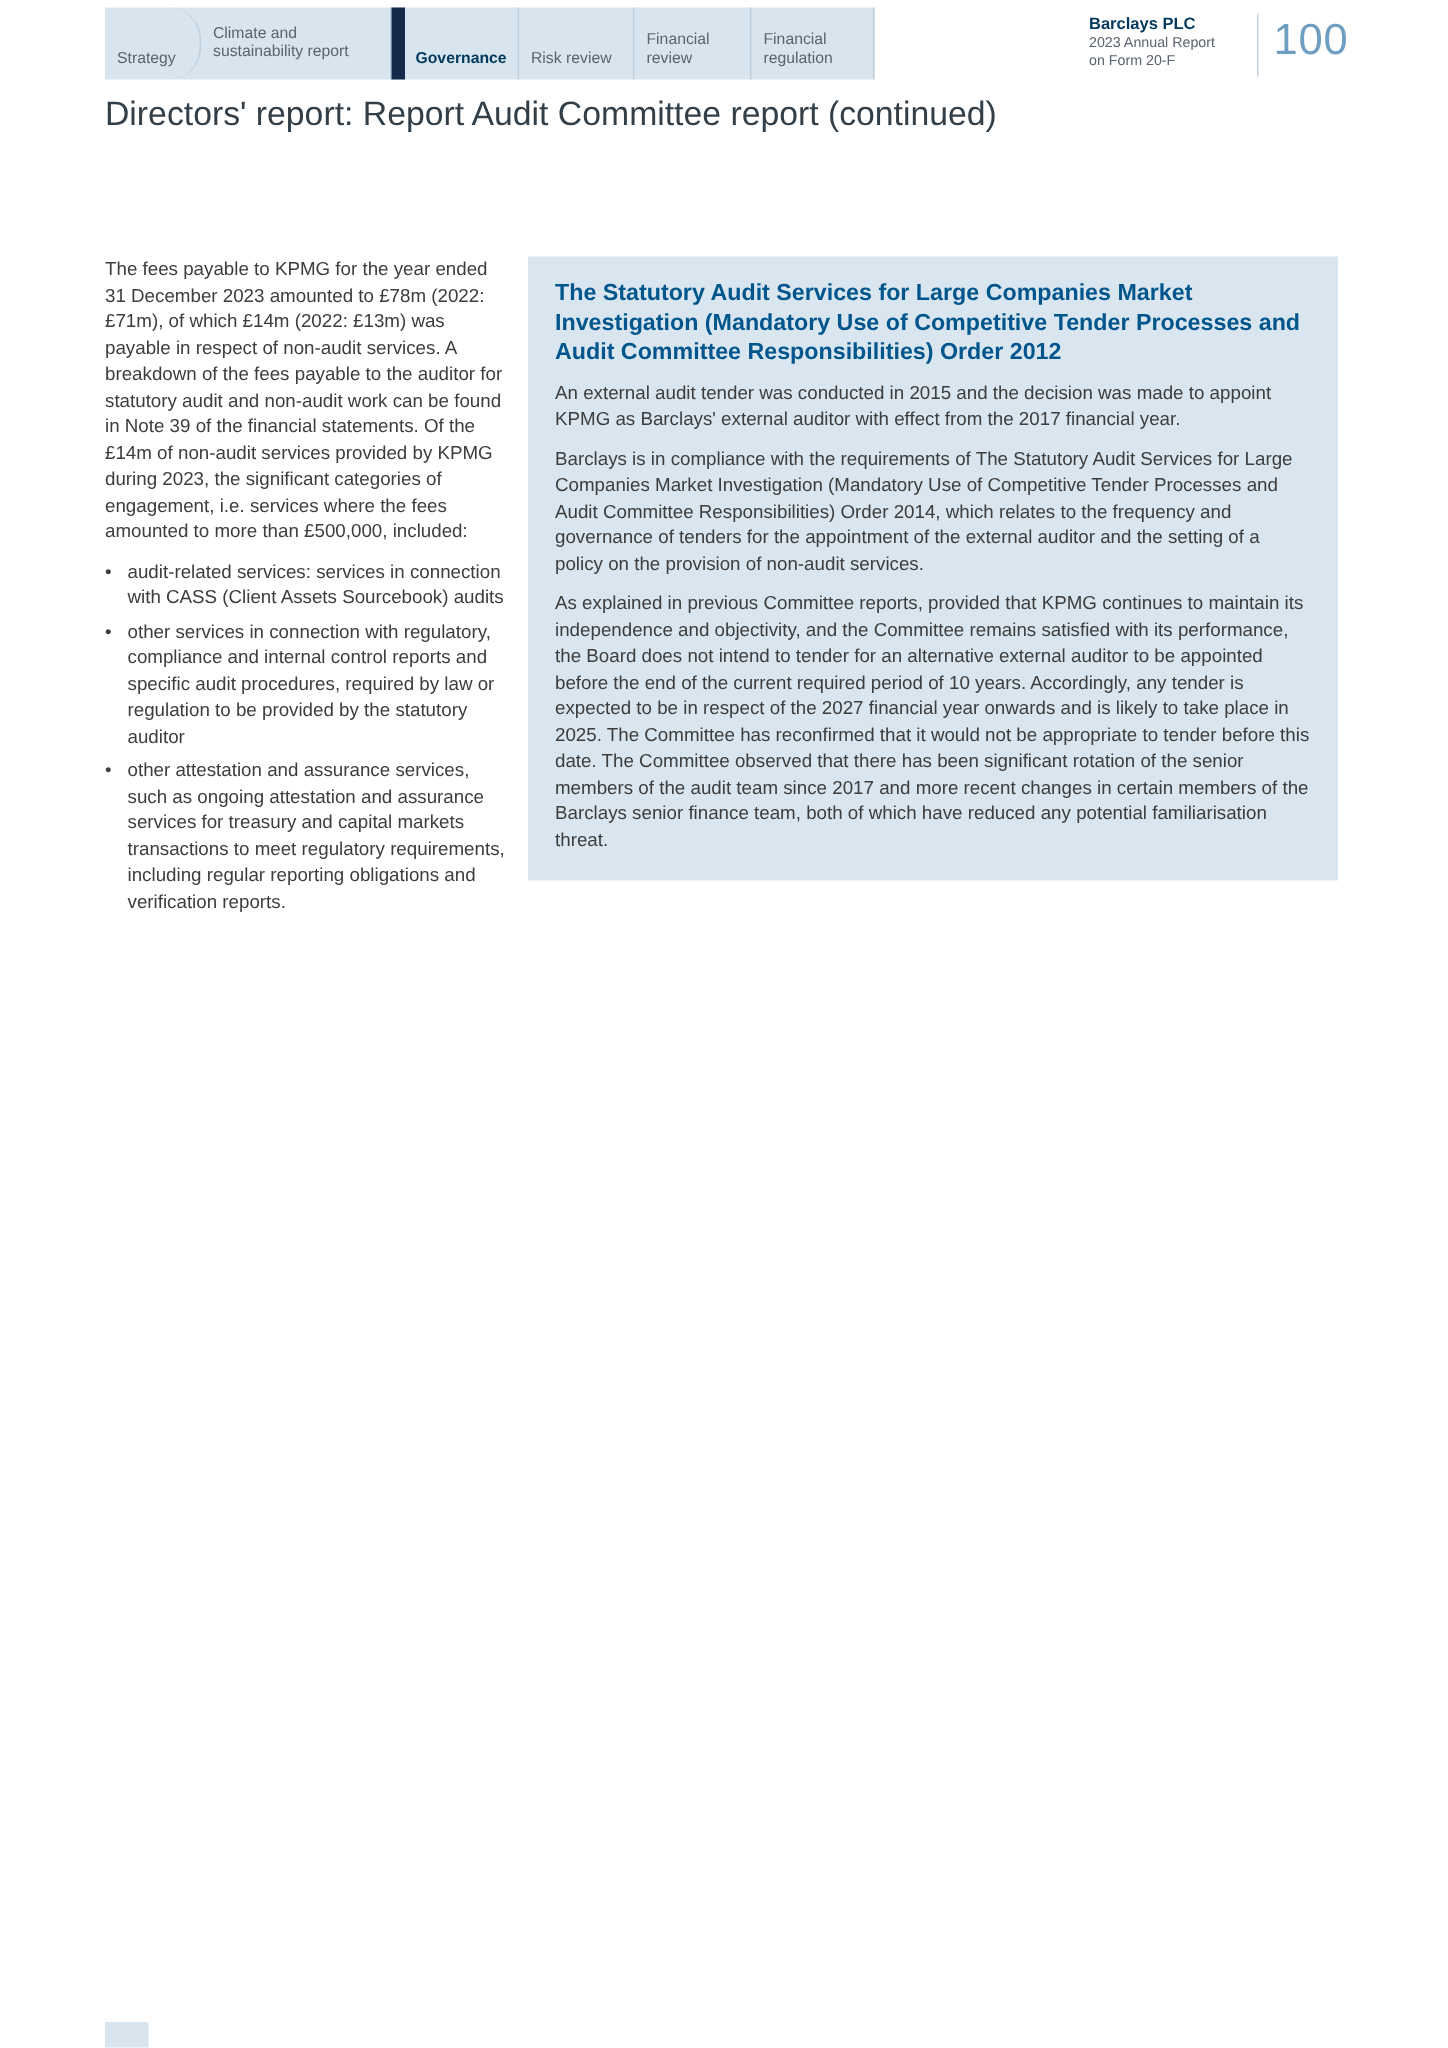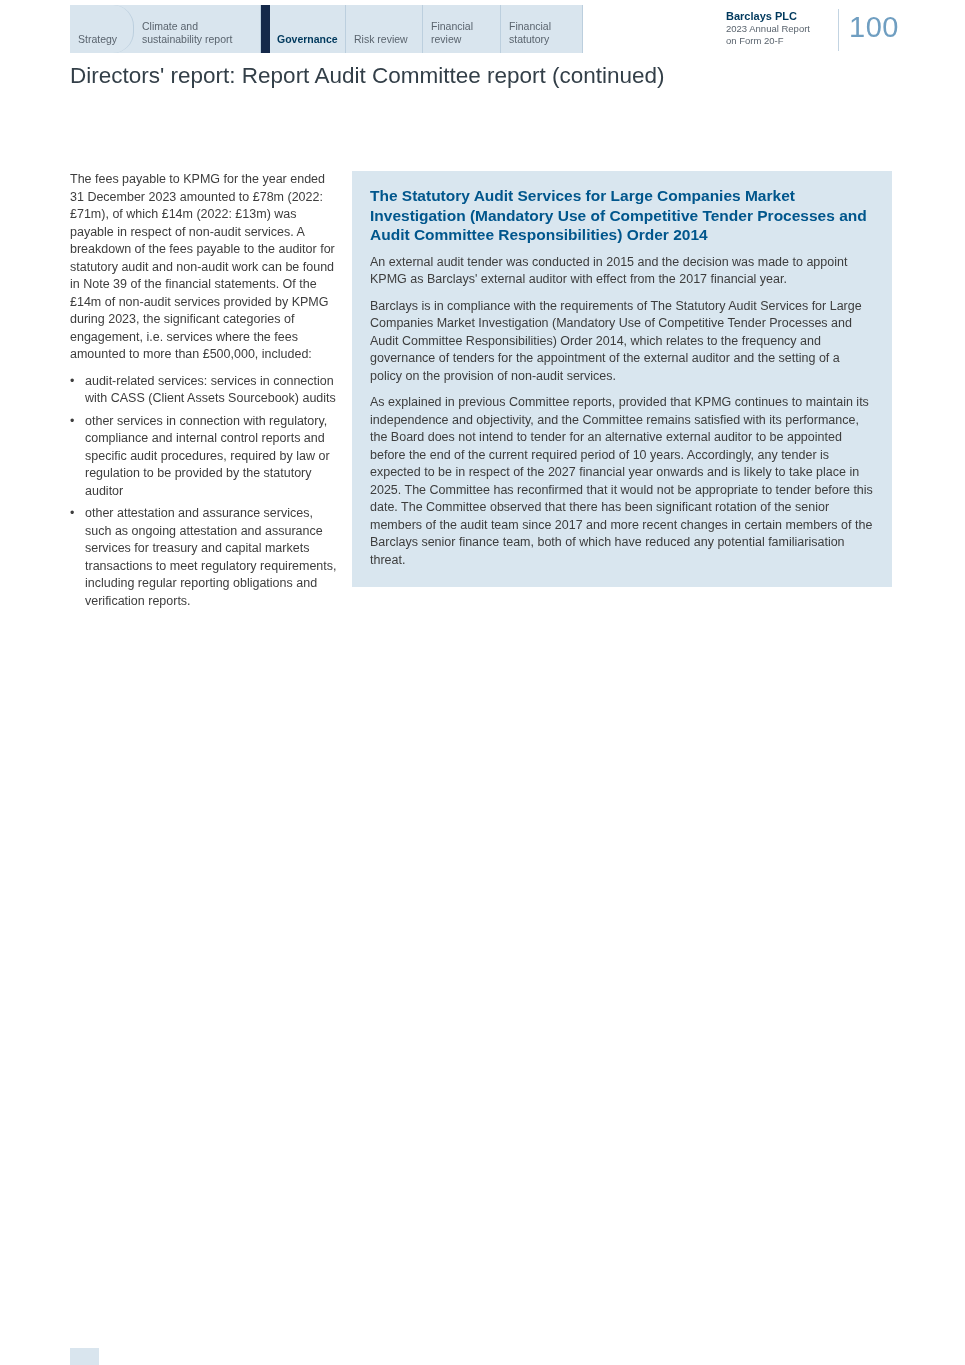--- a/index.html
+++ b/index.html
@@ -17,21 +17,21 @@
     display: flex; background: #d9e5ee;
   }
   .tab {
     position: relative; display: flex; align-items: flex-end;
     padding: 6px 8px 8px 8px;
     font-size: 10.5px; line-height: 12.5px; color: #5a646e;
     border-right: 1px solid #bccfde;
     cursor: default;
   }
   .tab.w-strategy   { width: 64px; border-radius: 21px; }
-  .tab.w-climate    { width: 127px; }
+  .tab.w-climate    { width: 127px; align-items: center; }
   .tab.w-governance { width: 85px; padding-left: 16px; }
   .tab.w-risk       { width: 77px; }
   .tab.w-finreview  { width: 78px; }
   .tab.w-finstate   { width: 82px; }
   .tab.active { font-weight: bold; color: #00395d; }
   .tab.active .label { white-space: nowrap; text-align: center; }
   .tab .marker {
     position: absolute; left: 0; top: 0; bottom: 0; width: 9px;
     background: #15294a;
   }
@@ -101,21 +101,21 @@
     <span class="marker"></span>
     <span class="label">Governance</span>
   </div>
   <div class="tab w-risk">
     <span class="label">Risk review</span>
   </div>
   <div class="tab w-finreview">
     <span class="label">Financial review</span>
   </div>
   <div class="tab w-finstate">
-    <span class="label">Financial statutory</span>
+    <span class="label">Financial regulation</span>
   </div>
 </nav>
 
 <div class="brand-block">
   <div class="brand-name">Barclays PLC</div>
   <div class="report-line">2023 Annual Report</div>
   <div class="report-line">on Form 20-F</div>
 </div>
 <div class="pagenum-divider"></div>
 <div class="pagenum">100</div>
@@ -136,21 +136,21 @@
         <span class="text">other services in connection with regulatory, compliance and internal control reports and specific audit procedures, required by law or regulation to be provided by the statutory auditor</span>
       </li>
       <li class="bullet-item">
         <span class="dot">•</span>
         <span class="text">other attestation and assurance services, such as ongoing attestation and assurance services for treasury and capital markets transactions to meet regulatory requirements, including regular reporting obligations and verification reports.</span>
       </li>
     </ul>
   </div>
 
   <aside class="callout">
-    <h2>The Statutory Audit Services for Large Companies Market Investigation (Mandatory Use of Competitive Tender Processes and Audit Committee Responsibilities) Order 2014</h2>
+    <h2>The Statutory Audit Services for Large Companies Market Investigation (Mandatory Use of Competitive Tender Processes and Audit Committee Responsibilities) Order 2012</h2>
     <p>An external audit tender was conducted in 2015 and the decision was made to appoint KPMG as Barclays' external auditor with effect from the 2017 financial year.</p>
     <p>Barclays is in compliance with the requirements of The Statutory Audit Services for Large Companies Market Investigation (Mandatory Use of Competitive Tender Processes and Audit Committee Responsibilities) Order 2014, which relates to the frequency and governance of tenders for the appointment of the external auditor and the setting of a policy on the provision of non-audit services.</p>
     <p>As explained in previous Committee reports, provided that KPMG continues to maintain its independence and objectivity, and the Committee remains satisfied with its performance, the Board does not intend to tender for an alternative external auditor to be appointed before the end of the current required period of 10 years. Accordingly, any tender is expected to be in respect of the 2027 financial year onwards and is likely to take place in 2025. The Committee has reconfirmed that it would not be appropriate to tender before this date. The Committee observed that there has been significant rotation of the senior members of the audit team since 2017 and more recent changes in certain members of the Barclays senior finance team, both of which have reduced any potential familiarisation threat.</p>
   </aside>
 
 </main>
 
 <div class="footer-accent"></div>
 
 </body></html>

